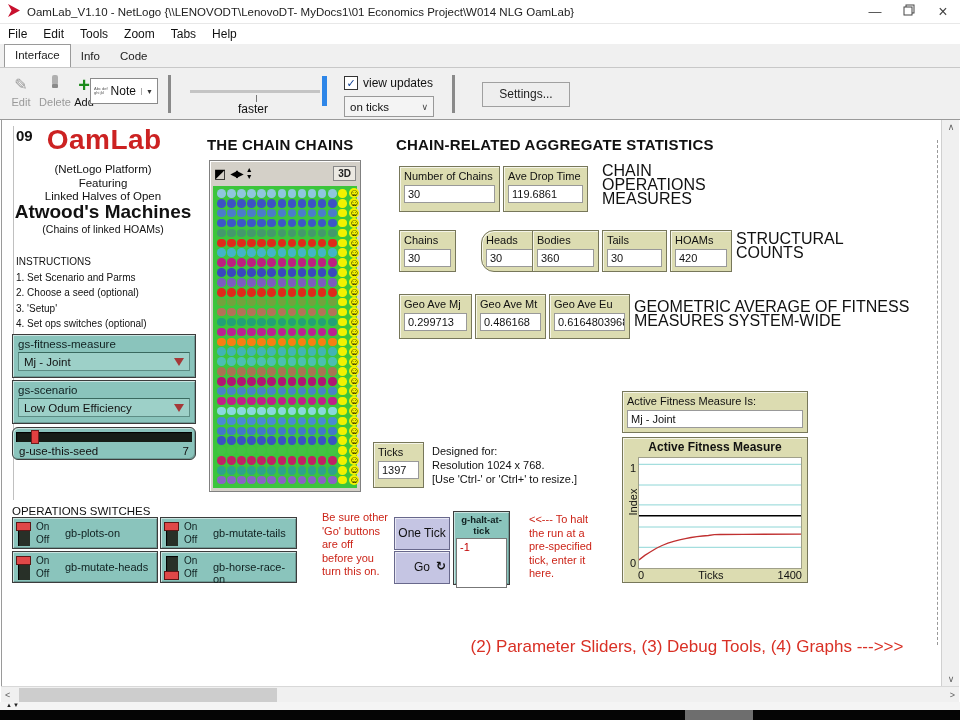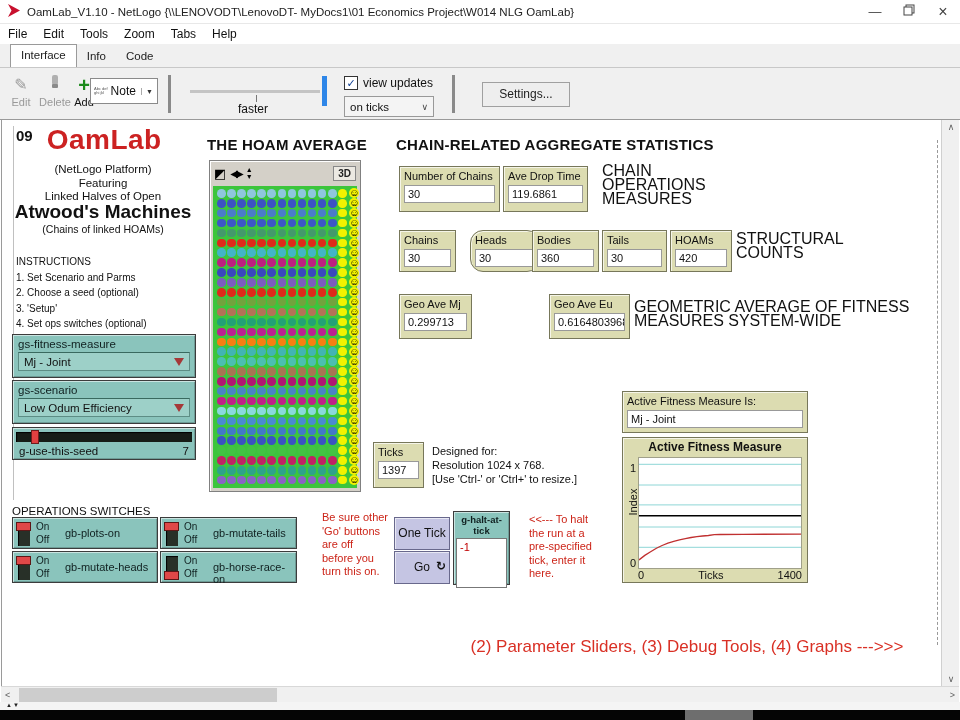--- a/index.html
+++ b/index.html
@@ -9,21 +9,21 @@
 
   
   #titlebar { position:absolute; left:0; top:0; width:960px; height:24px; background:#fff; display:flex; align-items:center; border-bottom:1px solid #e8e8e8;}
   #titlebar .appicon { margin:0 6px 0 7px; }
   #titlebar .title { font-size:11.5px; color:#222; flex:1; white-space:nowrap; overflow:hidden;}
   .wctl { width:34px; height:22px; display:flex; align-items:center; justify-content:center; color:#444; font-size:13px; }
   #menubar { position:absolute; left:0; top:24px; width:960px; height:20px; background:#fff; display:flex; align-items:center; }
   #menubar span { padding:0 8px; font-size:12px; color:#111; }
   #tabbar { position:absolute; left:0; top:44px; width:960px; height:24px; background:#f0f0f0; border-bottom:1px solid #c8c8c8; display:flex; align-items:flex-end; }
   .tab { font-size:11.5px; padding:4px 10px 5px; color:#222; }
-  .tab.active { background:#fff; border:1px solid #9a9a9a; border-bottom:none; margin-left:10px; height:23px; }
+  .tab.active { background:#fff; border:1px solid #9a9a9a; border-bottom:none; margin-left:4px; height:23px; }
   #toolbar { position:absolute; left:0; top:68px; width:960px; height:52px; background:#f0f0f0; border-bottom:1px solid #9a9a9a; }
   .tbtn { position:absolute; text-align:center; color:#999; font-size:11px; }
   .tbtn .ic { display:block; height:22px; font-size:16px; line-height:22px; }
   .sep { position:absolute; width:3px; height:38px; top:7px; background:#8a8a8a; }
   #notecombo { position:absolute; left:90px; top:10px; width:68px; height:26px; background:#fff; border:1px solid #8a8a8a; display:flex; align-items:center; }
   #notecombo .glyph { font-size:4px; color:#555; line-height:4px; margin:0 3px 0 3px; white-space:pre; }
   #notecombo .nlabel { font-size:12px; color:#111; }
   #notecombo .dd { margin-left:auto; border-left:1px solid #aaa; padding:0 4px; font-size:7px; color:#333; }
   #speedtrack { position:absolute; left:190px; top:22px; width:130px; height:3px; background:#c4c4c4; }
   #speedtick { position:absolute; left:256px; top:27px; width:1px; height:7px; background:#777; }
@@ -46,21 +46,21 @@
   #subs .big { font-size:19px; font-weight:bold; line-height:20px; }
   #subs .small { font-size:10.5px; }
   #instr { position:absolute; left:14px; top:134px; font-size:10px; line-height:15.5px; }
 
   .tealw { background:#8ac4bc; border:1px solid #3c3c3c; box-shadow:inset 1px 1px 0 rgba(255,255,255,.55), inset -1px -1px 0 rgba(0,0,0,.2); position:absolute; }
   .chooser { padding:3px 5px; }
   .chooser .clabel { font-size:11.5px; color:#102020; }
   .chooser .cbox { margin-top:2px; height:19px; background:#9dd0c8; border:1px solid #5d8d85; border-top-color:#39695f; display:flex; align-items:center; padding:0 5px; font-size:11.5px; }
   .chooser .tri { margin-left:auto; width:0; height:0; border-left:5px solid transparent; border-right:5px solid transparent; border-top:8px solid #a53838; }
 
-  #seedslider { padding:0; }
+  #seedslider { padding:0;border-radius:6px; }
   #seedslider .groove { position:absolute; left:3px; right:3px; top:4px; height:10px; background:#161d17; box-shadow:inset 1px 1px 1px #000; }
   #seedslider .knob { position:absolute; left:18px; top:2px; width:8px; height:14px; background:#e04040; border:1px solid #6e1c1c; }
   #seedslider .srow { position:absolute; left:6px; right:6px; bottom:2px; display:flex; font-size:11.5px; }
   #seedslider .sval { margin-left:auto; }
 
   .nlbutton { background:#c5c5e3; border:1px solid #68688c; box-shadow:inset 1px 1px 0 rgba(255,255,255,.6); position:absolute; text-align:center; font-size:12px; color:#111; }
   #setupbtn { line-height:32px; }
   #opstitle { position:absolute; left:10px; top:385px; font-size:11.5px; }
 
   .switch { padding:0; }
@@ -286,21 +286,21 @@
       <div class="sw-track">
           <div class="sw-knob"></div>
         </div>
       <div class="sw-lbls">
           <div>On</div>
           <div>Off</div>
         </div>
       <span class="sw-name">gb-horse-race-on</span>
     </div>
 
-    <div class="bigheading" style="left:205px; top:16px;">THE HOAM AVERAGE</div>
+    <div class="bigheading" style="left:205px; top:16px;">THE CHAIN CHAINS</div>
     <div id="view">
       <div id="viewbar">
         <span class="vicon">◩</span>
         <span class="vicon lr">◀▶</span>
         <span class="vicon ud">
             <span>▲</span>
             <span>▼</span>
           </span>
         <span id="threed">3D</span>
       </div>
@@ -801,21 +801,21 @@
     <div class="sidelabel" style="left:600px; top:44px;">
       <div>CHAIN</div>
         <div>OPERATIONS</div>
         <div>MEASURES</div>
     </div>
 
     <div class="monitor" style="left:397px; top:110px; width:57px; height:42px;">
       <div class="mon-label">Chains</div>
         <div class="mon-value">30</div>
     </div>
-    <div class="monitor" style="left:468px; top:110px; width:70px; height:42px;border-radius:13px;">
+    <div class="monitor" style="left:479px; top:110px; width:70px; height:42px;border-radius:13px;">
       <div class="mon-label">Heads</div>
         <div class="mon-value">30</div>
     </div>
     <div class="monitor" style="left:530px; top:110px; width:67px; height:42px;">
       <div class="mon-label">Bodies</div>
         <div class="mon-value">360</div>
     </div>
     <div class="monitor" style="left:600px; top:110px; width:65px; height:42px;">
       <div class="mon-label">Tails</div>
         <div class="mon-value">30</div>
@@ -825,20 +825,24 @@
         <div class="mon-value">420</div>
     </div>
     <div class="sidelabel" style="left:734px; top:112px;">
       <div>STRUCTURAL</div>
         <div>COUNTS</div>
     </div>
 
     <div class="monitor" style="left:397px; top:174px; width:73px; height:45px;">
       <div class="mon-label">Geo Ave Mj</div>
         <div class="mon-value">0.299713</div>
+    </div>
+    <div class="monitor" style="left:473px; top:174px; width:71px; height:45px;">
+      <div class="mon-label">Geo Ave Mt</div>
+        <div class="mon-value">0.486168</div>
     </div>
     <div class="monitor" style="left:547px; top:174px; width:81px; height:45px;">
       <div class="mon-label">Geo Ave Eu</div>
         <div class="mon-value">0.61648039680</div>
     </div>
     <div class="sidelabel" style="left:632px; top:180px;">
       <div>GEOMETRIC AVERAGE OF FITNESS</div>
         <div>MEASURES SYSTEM-WIDE</div>
     </div>
 

